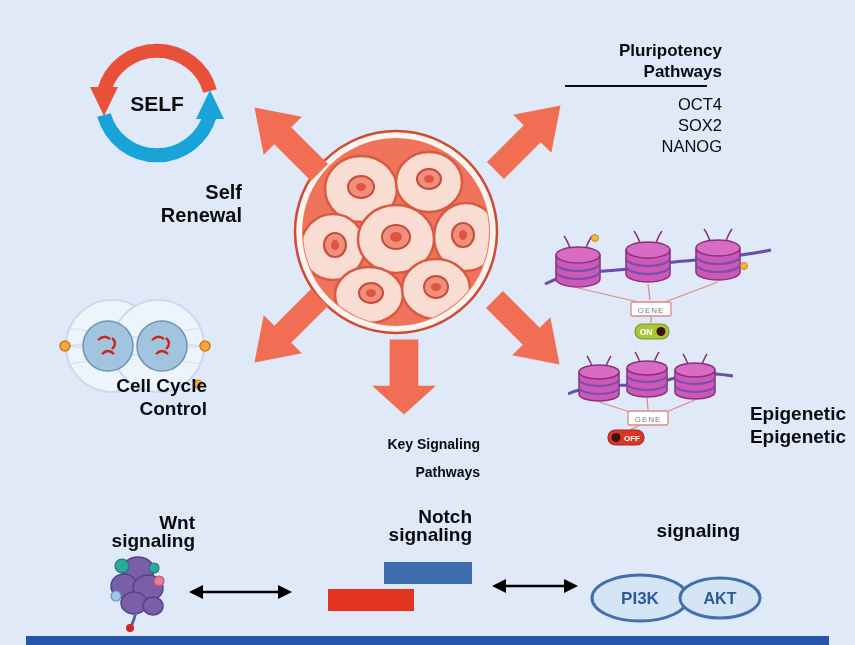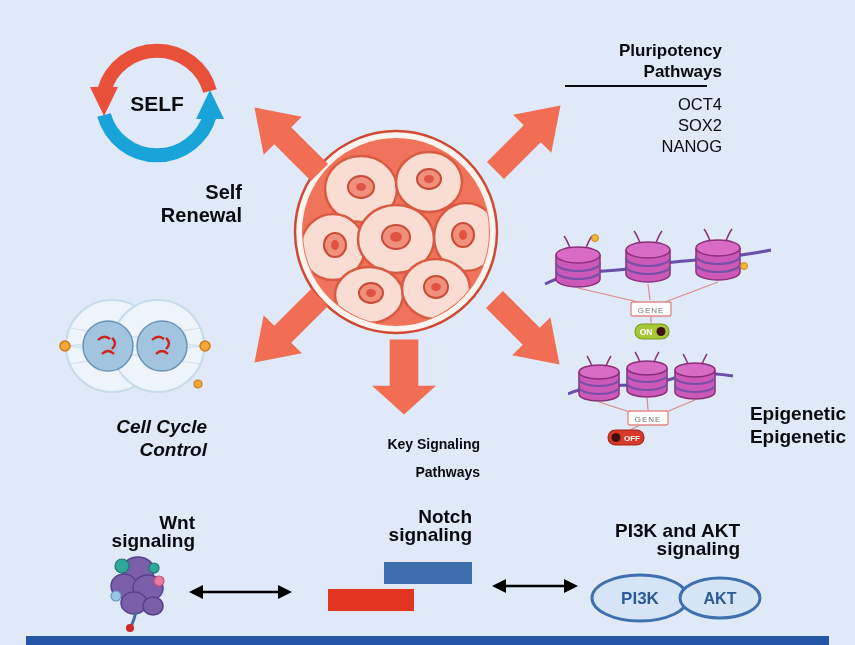--- a/index.html
+++ b/index.html
@@ -151,21 +151,21 @@
       <path d="M 52 66 q 6 -6 12 0"></path>
       <path d="M 62 50 q 6 5 0 11"></path>
       <path d="M 102 52 q 6 -6 12 -1"></path>
       <path d="M 106 66 q 6 -6 12 0"></path>
       <path d="M 116 50 q 6 5 0 11"></path>
     </g>
     <circle cx="15" cy="58" r="5" fill="#f5a83a" stroke="#d07818" stroke-width="1.5"></circle>
     <circle cx="155" cy="58" r="5" fill="#f5a83a" stroke="#d07818" stroke-width="1.5"></circle>
     <circle cx="148" cy="96" r="4" fill="#f5a83a" stroke="#d07818" stroke-width="1.2"></circle>
   </svg>
-  <div class="label lbl-lg" style="left:55px;top:415px;width:152px;font-style:italic;">
+  <div class="label lbl-lg" style="left:55px;top:374px;width:152px;">
     <div>Cell Cycle</div>
     <div>Control</div>
   </div>
 
   <svg class="abs" style="left:543px;top:222px;" width="230" height="125" viewBox="0 0 230 125">
     <path d="M 2 62 C 35 45, 70 52, 105 44 S 170 40, 228 28" fill="none" stroke="#6a4fa8" stroke-width="3"></path>
 
     <g>
       <path d="M 13 33 V 57 A 22 8 0 0 0 57 57 V 33" fill="#cc58b8" stroke="#8a2f7a" stroke-width="1.5"></path>
       <path d="M 13 41 A 22 8 0 0 0 57 41 M 13 49 A 22 8 0 0 0 57 49" fill="none" stroke="#7a4fa8" stroke-width="2.2"></path>
@@ -271,21 +271,20 @@
   <div class="label lbl-sm" style="left:352px;top:508px;width:120px;">
     <div>Notch</div>
     <div>signaling</div>
   </div>
   <svg class="abs" style="left:328px;top:562px;" width="145" height="52" viewBox="0 0 145 52">
     <rect x="56" y="0" width="88" height="22" fill="#3e6ead"></rect>
     <rect x="0" y="27" width="86" height="22" fill="#e23420"></rect>
   </svg>
 
   <div class="label lbl-sm" style="left:580px;top:522px;width:160px;">
-    <div>PI3K and AKT</div>
     <div>signaling</div>
   </div>
   <svg class="abs" style="left:583px;top:571px;" width="182" height="55" viewBox="0 0 182 55">
     <ellipse cx="57" cy="27" rx="48" ry="23" fill="#d6e5f5" stroke="#3f6fad" stroke-width="3"></ellipse>
     <ellipse cx="137" cy="27" rx="40" ry="20" fill="#d6e5f5" stroke="#3f6fad" stroke-width="3"></ellipse>
     <text x="57" y="33" text-anchor="middle" font-size="17" font-weight="bold" fill="#2a5a9c">PI3K</text>
     <text x="137" y="33" text-anchor="middle" font-size="16" font-weight="bold" fill="#2a5a9c">AKT</text>
   </svg>
 
   <div class="bottom-bar"></div>

